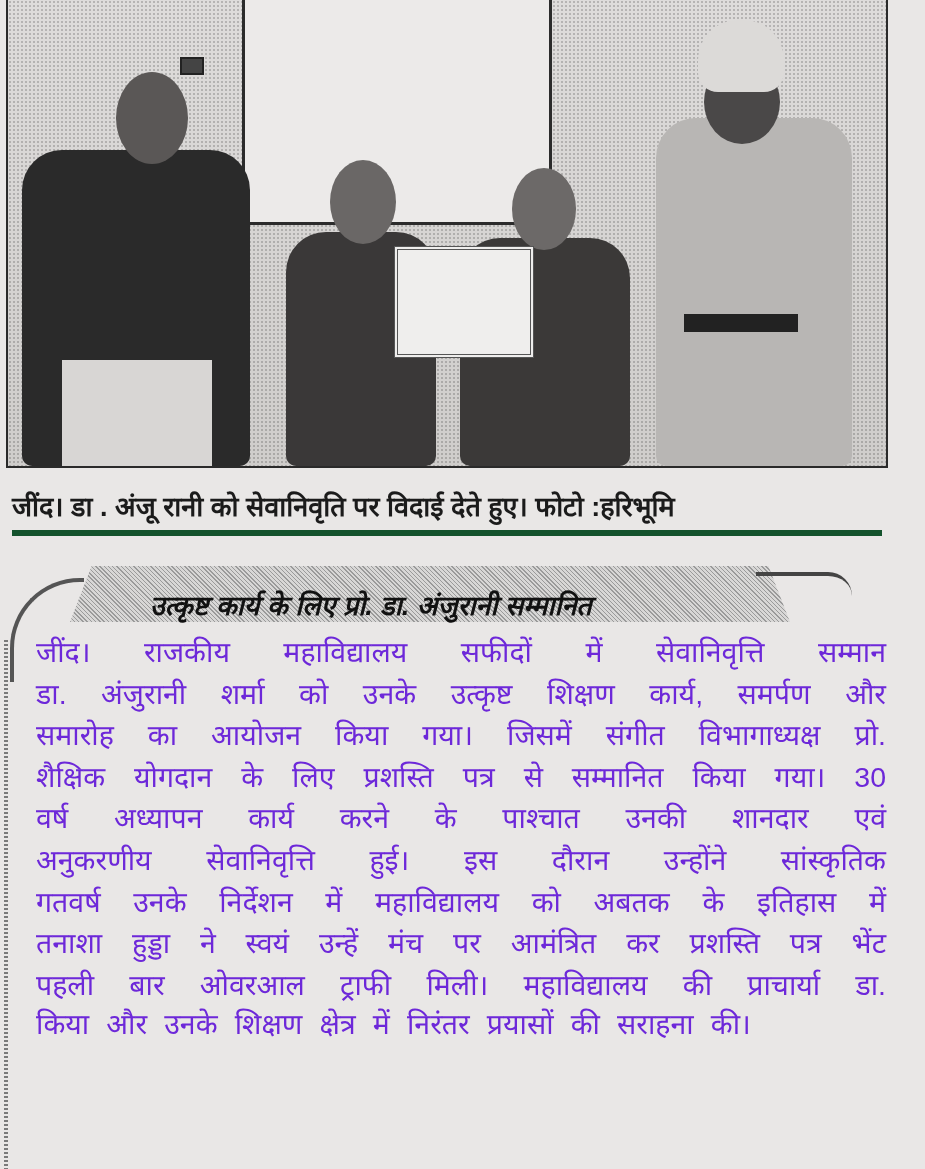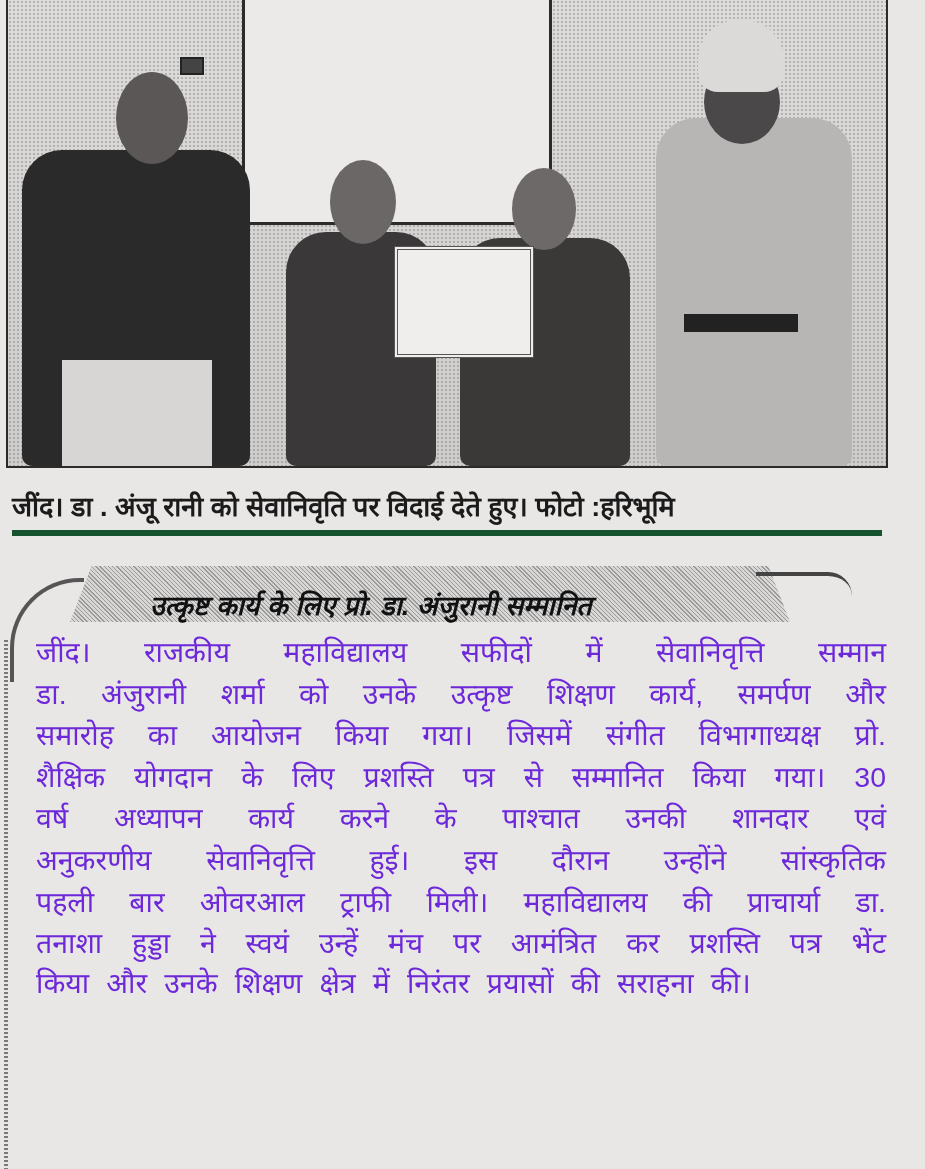--- a/index.html
+++ b/index.html
@@ -116,16 +116,17 @@
 
 <div class="left-rule"></div>
 
 <div class="article">
   <span class="line">जींद। राजकीय महाविद्यालय सफीदों में सेवानिवृत्ति सम्मान</span>
   <span class="line">डा. अंजुरानी शर्मा को उनके उत्कृष्ट शिक्षण कार्य, समर्पण और</span>
   <span class="line">समारोह का आयोजन किया गया। जिसमें संगीत विभागाध्यक्ष प्रो.</span>
   <span class="line">शैक्षिक योगदान के लिए प्रशस्ति पत्र  से सम्मानित किया गया। 30</span>
   <span class="line">वर्ष अध्यापन कार्य करने के पाश्चात उनकी शानदार एवं</span>
   <span class="line">अनुकरणीय सेवानिवृत्ति हुई। इस दौरान उन्होंने सांस्कृतिक</span>
+  <span class="line">गतवर्ष उनके निर्देशन में महाविद्यालय को अबतक के इतिहास में</span>
+  <span class="line">तनाशा हुड्डा ने स्वयं उन्हें मंच पर आमंत्रित कर प्रशस्ति पत्र भेंट</span>
   <span class="line">पहली बार ओवरआल ट्राफी मिली। महाविद्यालय की प्राचार्या डा.</span>
-  <span class="line">तनाशा हुड्डा ने स्वयं उन्हें मंच पर आमंत्रित कर प्रशस्ति पत्र भेंट</span>
   <span class="line last">किया और उनके शिक्षण क्षेत्र में निरंतर प्रयासों की सराहना की।</span>
 </div>
 
 </body></html>

